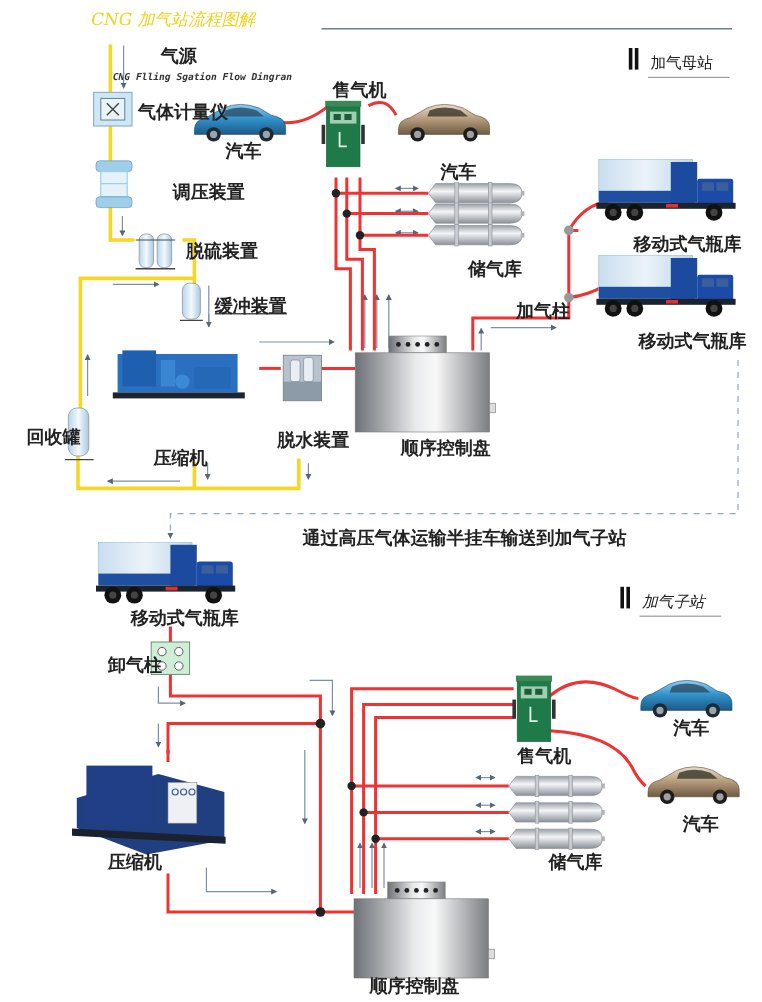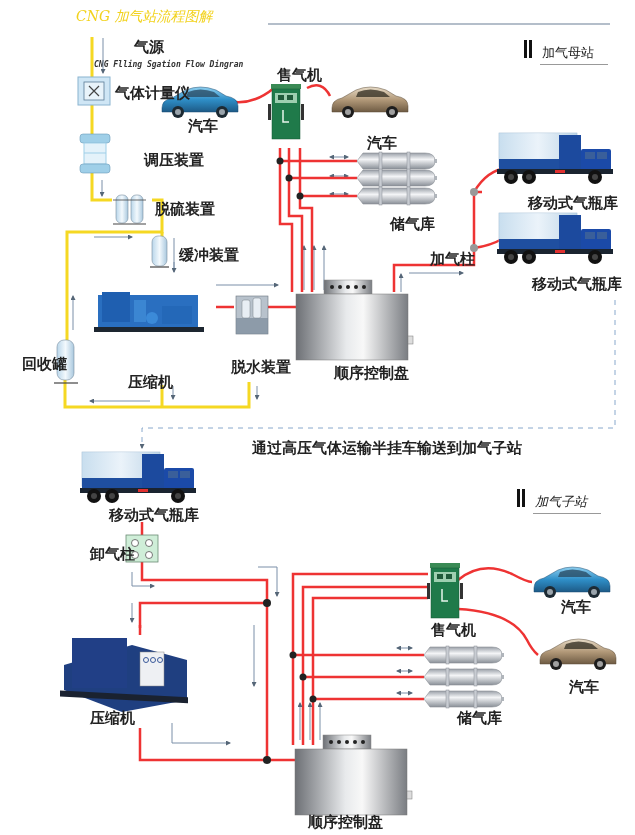--- a/index.html
+++ b/index.html
@@ -295,21 +295,21 @@
     <use href="#cartan-g" x="526" y="638"></use>
     <use href="#cylinder" x="412" y="655"></use>
     <use href="#cylinder" x="412" y="677"></use>
     <use href="#cylinder" x="412" y="699"></use>
   </svg>
 
   <div class="lbl" style="left:122px; top:40px;">气源</div>
   <div class="lbl" style="left:103px; top:86px;">气体计量仪</div>
   <div class="lbl" style="left:100px; top:153px;margin-left:32px;">调压装置</div>
   <div class="lbl" style="left:143px; top:202px;text-align:center;">脱硫装置</div>
-  <div class="lbl" style="left:167px; top:248px;">缓冲装置</div>
+  <div class="lbl" style="left:167px; top:248px;text-decoration:underline;">缓冲装置</div>
   <div class="lbl" style="left:10px; top:357px;">回收罐</div>
   <div class="lbl" style="left:116px; top:375px;">压缩机</div>
   <div class="lbl" style="left:219px; top:360px;">脱水装置</div>
   <div class="lbl" style="left:322px; top:366px;">顺序控制盘</div>
   <div class="lbl" style="left:265px; top:68px;">售气机</div>
   <div class="lbl" style="left:176px; top:119px;">汽车</div>
   <div class="lbl" style="left:355px; top:136px;">汽车</div>
   <div class="lbl" style="left:378px; top:217px;">储气库</div>
   <div class="lbl" style="left:418px; top:252px;">加气柱</div>
   <div class="lbl" style="left:516px; top:196px;">移动式气瓶库</div>

